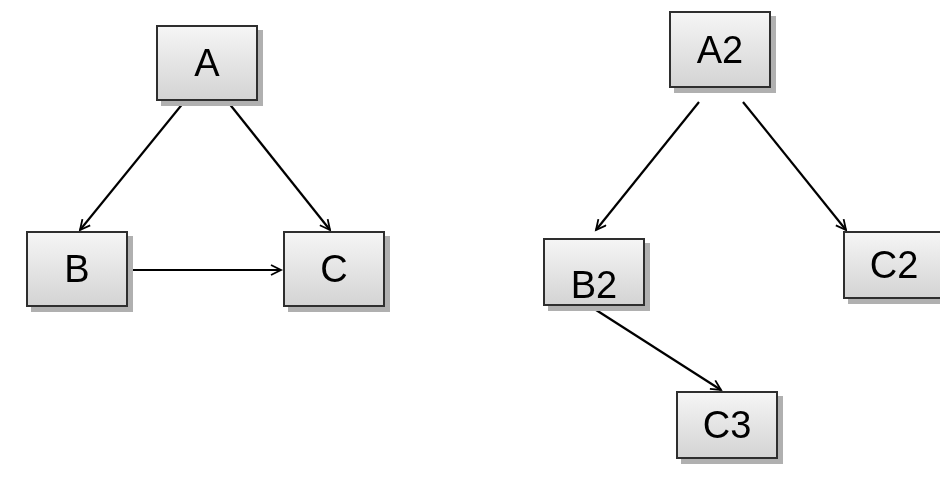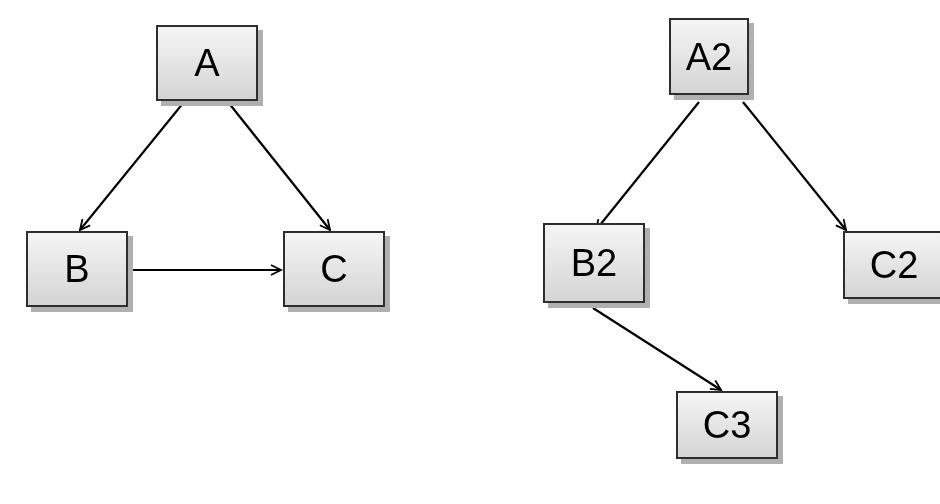--- a/index.html
+++ b/index.html
@@ -74,24 +74,24 @@
   <div id="nodes-group">
       <div class="node" style="left: 156px; top: 25px; width: 102px; height: 76px;">
         <span class="node-label">A</span>
       </div>
       <div class="node" style="left: 26px; top: 231px; width: 102px; height: 76px;">
         <span class="node-label">B</span>
       </div>
       <div class="node" style="left: 283px; top: 231px; width: 102px; height: 76px;">
         <span class="node-label">C</span>
       </div>
-      <div class="node" style="left: 669px; top: 18px; width: 80px; height: 77px;">
+      <div class="node" style="left: 669px; top: 11px; width: 102px; height: 77px;">
         <span class="node-label">A2</span>
       </div>
-      <div class="node" style="left: 543px; top: 223px; width: 102px; height: 80px;">
+      <div class="node" style="left: 543px; top: 238px; width: 102px; height: 68px; align-items: flex-end;">
         <span class="node-label">B2</span>
       </div>
       <div class="node" style="left: 799px; top: 231px; width: 102px; height: 68px; margin-left: 44px;">
         <span class="node-label">C2</span>
       </div>
       <div class="node" style="left: 676px; top: 391px; width: 102px; height: 68px;">
         <span class="node-label">C3</span>
       </div>
     </div>
 </div>

